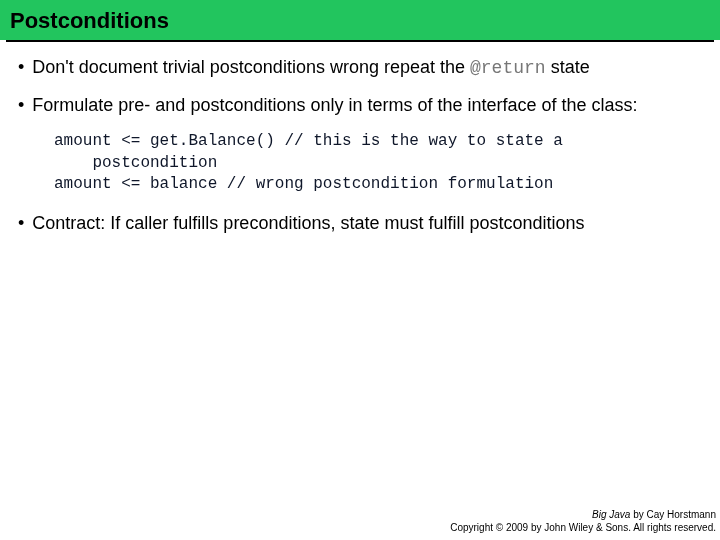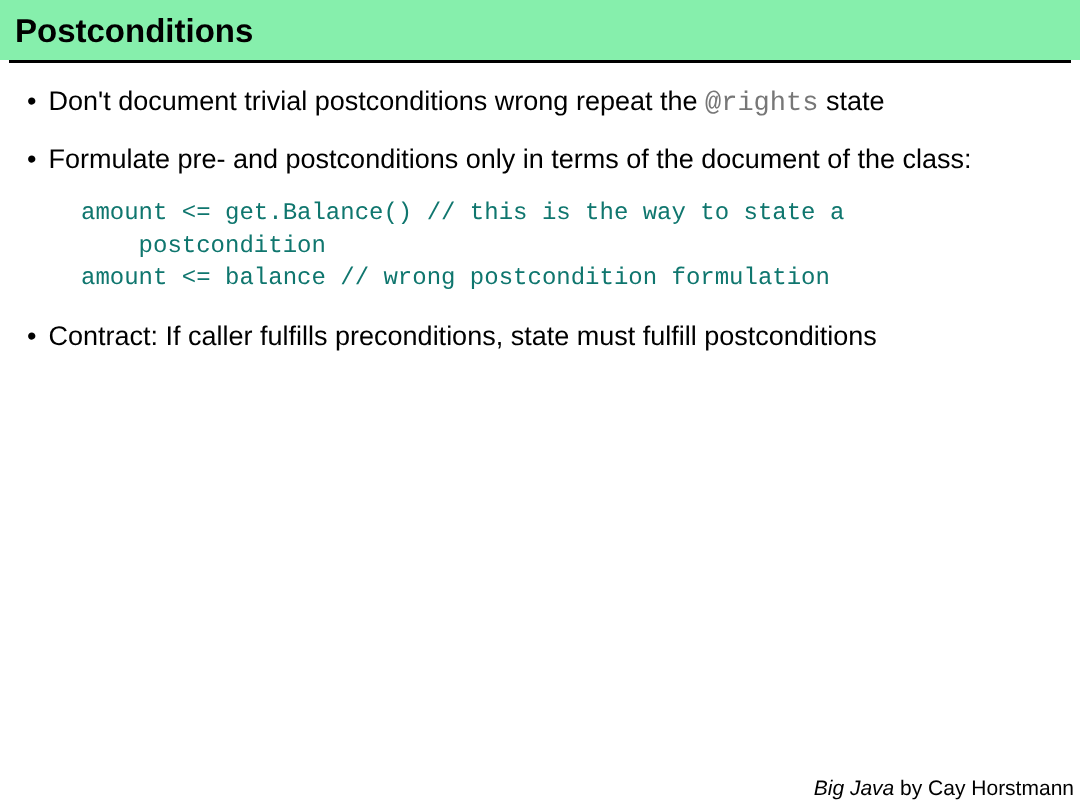--- a/index.html
+++ b/index.html
@@ -5,21 +5,21 @@
   * { margin: 0; padding: 0; box-sizing: border-box; }
   body {
     width: 720px;
     height: 540px;
     background: #fff;
     font-family: Arial, Helvetica, sans-serif;
     position: relative;
     overflow: hidden;
   }
   .title-bar {
-    background: #86efac;
+    background: #22c55e;
     padding: 8px 10px 6px 10px;
   }
   .title-bar h1 {
     font-size: 22px;
     font-weight: bold;
     color: #000;
   }
   .title-underline {
     height: 2px;
     background: #000;
@@ -41,67 +41,68 @@
   }
   .bullet .btext {
     flex: 1 1 auto;
   }
   .mono {
     font-family: "Courier New", Courier, monospace;
     color: #777;
   }
   .codeblock {
     font-family: "Courier New", Courier, monospace;
-    color: #0f766e;
+    color: #0f172a;
     font-size: 16px;
     line-height: 1.35;
     white-space: pre-wrap;
     margin: 0 0 16px 36px;
   }
   .footer {
     position: absolute;
     right: 4px;
     bottom: 6px;
     text-align: right;
-    font-size: 14px;
+    font-size: 10px;
     line-height: 1.25;
     color: #000;
   }
   .footer .bookname { font-style: italic; }
 </style>
 </head>
 <body>
 
 <div class="title-bar">
   <h1>Postconditions</h1>
 </div>
 <div class="title-underline"></div>
 
 <div class="content">
 
   <div class="bullet">
     <div class="dot">•</div>
     <div class="btext">
-      <span>Don't document trivial postconditions wrong repeat the </span><span class="mono">@rights</span><span> state</span>
+      <span>Don't document trivial postconditions wrong repeat the </span><span class="mono">@return</span><span> state</span>
     </div>
   </div>
 
   <div class="bullet">
     <div class="dot">•</div>
-    <div class="btext">Formulate pre- and postconditions only in terms of the document of the class:</div>
+    <div class="btext">Formulate pre- and postconditions only in terms of the interface of the class:</div>
   </div>
 
   <div class="codeblock">amount &lt;= get.Balance() // this is the way to state a
     postcondition
 amount &lt;= balance // wrong postcondition formulation</div>
 
   <div class="bullet">
     <div class="dot">•</div>
     <div class="btext">Contract: If caller fulfills preconditions, state must fulfill postconditions</div>
   </div>
 
 </div>
 
 <div class="footer">
   <div>
     <span class="bookname">Big Java</span><span> by Cay Horstmann</span>
   </div>
+  <div>Copyright © 2009 by John Wiley &amp; Sons.  All rights reserved.</div>
 </div>
 
 </body></html>

